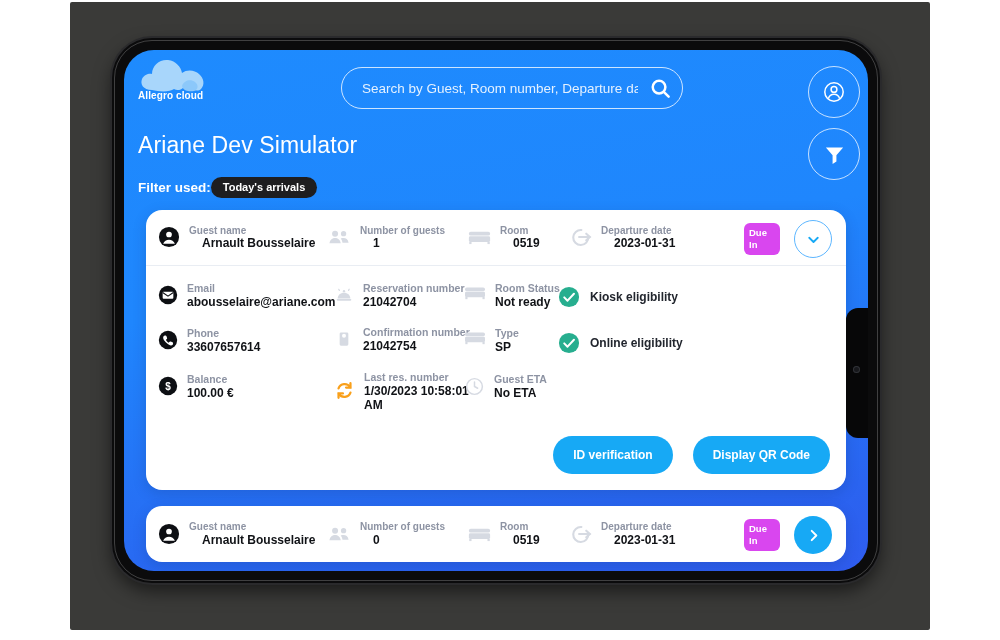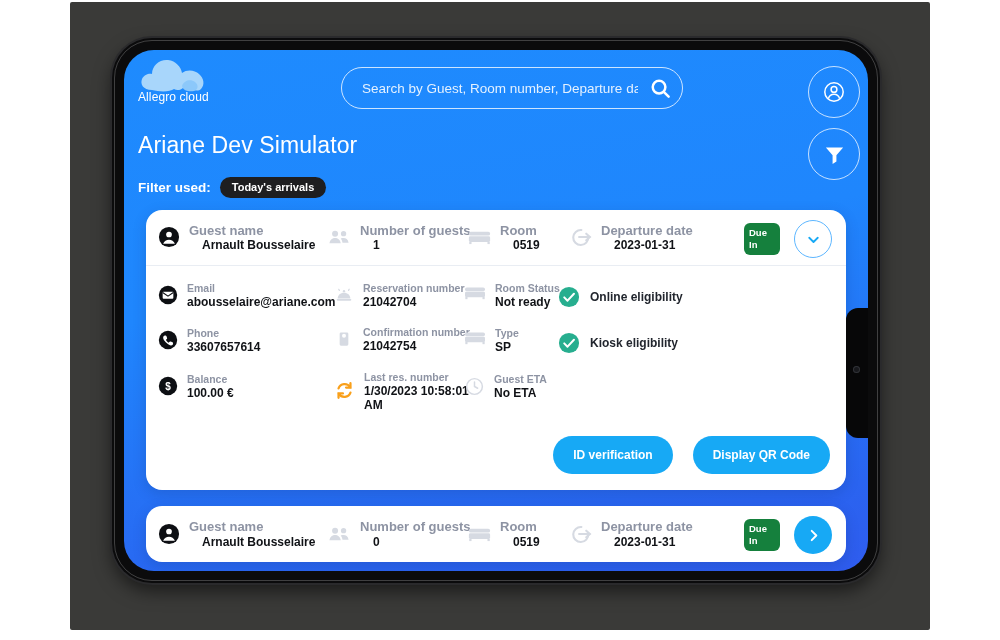--- a/index.html
+++ b/index.html
@@ -79,23 +79,23 @@
   }
   .logo {
     position: absolute; left: 14px; top: 6px;
     width: 74px; height: 56px;
   }
   .logo .cloud { position:absolute; left:0; top:0; width:74px; height:38px; }
   .logo .brand {
     position: absolute; left: 0; top: 34px;
     width: 78px;
     color: #ffffff;
-    font-size: 12px;
+    font-size: 10px;
     letter-spacing: .1px;
-    font-weight: 400;
+    font-weight: 700;
     white-space: nowrap;
   }
 
   .searchbar {
     position: absolute;
     left: 217px; top: 17px;
     width: 342px; height: 42px;
     border: 1px solid rgba(255,255,255,.78);
     border-radius: 24px;
     background: transparent;
@@ -134,21 +134,21 @@
     left: 14px; top: 82px;
     color: #ffffff;
     font-size: 23px;
     font-weight: 400;
     letter-spacing: .1px;
   }
 
   .filter-row {
     position: absolute;
     left: 14px; top: 127px;
-    display: flex; align-items: center; gap: 9px;
+    display: flex; align-items: center; 
   }
   .filter-label {
     color: #ffffff; font-size: 13.5px; font-weight: 700;
   }
   .filter-chip {
     background: #1e1e20;
     color: #ffffff;
     font-size: 11px;
     font-weight: 700;
     padding: 4px 12px 5px;
@@ -174,33 +174,33 @@
     height: 56px;
     display: flex;
     align-items: center;
     padding: 0 0 0 12px;
   }
   .card.expanded .summary-row { border-bottom: 1px solid #e9edf3; }
 
   .field { display: flex; align-items: center; gap: 9px; }
   .field .ico { flex: 0 0 auto; display: flex; align-items: center; justify-content: center; }
   .field .txt { display: flex; flex-direction: column; line-height: 1.18; }
-  .field .lbl { color: #8d93a3; font-size: 13px; font-weight: 600; white-space: nowrap; }
+  .field .lbl { color: #8d93a3; font-size: 10px; font-weight: 600; white-space: nowrap; }
   .field .val { color: #101216; font-size: 12px; font-weight: 700; white-space: nowrap; margin-left: 13px; }
 
   .f-guest   { width: 170px; }
   .f-guests  { width: 140px; }
   .f-room    { width: 100px; }
   .f-dep     { width: 150px; }
 
   .badge-due {
     position: absolute;
     right: 66px; top: 13px;
     width: 36px; height: 32px;
-    background: #15803d;
+    background: #d946ef;
     border-radius: 6px;
     color: #ffffff;
     font-size: 9.5px;
     font-weight: 700;
     line-height: 1.25;
     padding: 4px 0 0 5px;
     cursor: pointer;
   }
   .chev-btn {
     position: absolute;
@@ -521,30 +521,30 @@
         </div>
 
         <div class="det-col c4">
           <div class="elig">
             <span>
               <svg viewBox="0 0 24 24" width="22" height="22">
                 <circle cx="12" cy="12" r="11" fill="#27ae8f"></circle>
                 <polyline points="6.8,12.4 10.4,16 17.4,8.4" fill="none" stroke="#ffffff" stroke-width="2.2" stroke-linecap="round" stroke-linejoin="round"></polyline>
               </svg>
             </span>
-            <span class="lbl2">Online eligibility</span>
+            <span class="lbl2">Kiosk eligibility</span>
           </div>
           <div class="elig">
             <span>
               <svg viewBox="0 0 24 24" width="22" height="22">
                 <circle cx="12" cy="12" r="11" fill="#27ae8f"></circle>
                 <polyline points="6.8,12.4 10.4,16 17.4,8.4" fill="none" stroke="#ffffff" stroke-width="2.2" stroke-linecap="round" stroke-linejoin="round"></polyline>
               </svg>
             </span>
-            <span class="lbl2">Kiosk eligibility</span>
+            <span class="lbl2">Online eligibility</span>
           </div>
         </div>
 
         <div class="actions">
           <button class="pill">ID verification</button>
           <button class="pill">Display QR Code</button>
         </div>
       </div>
     </div>
 

